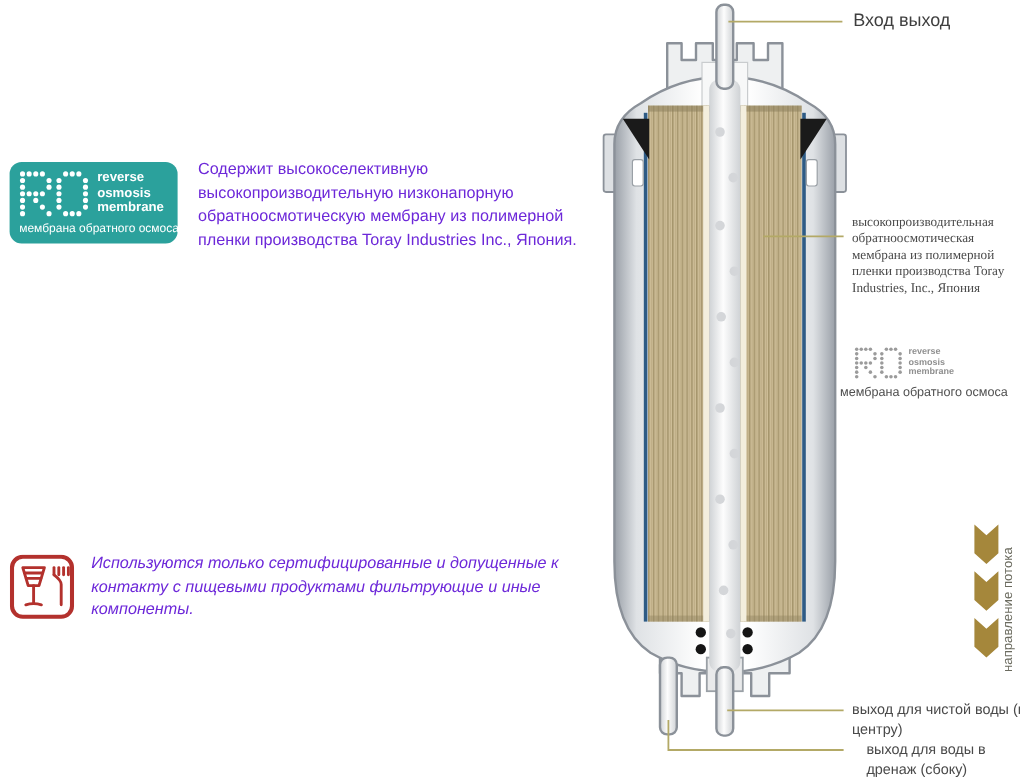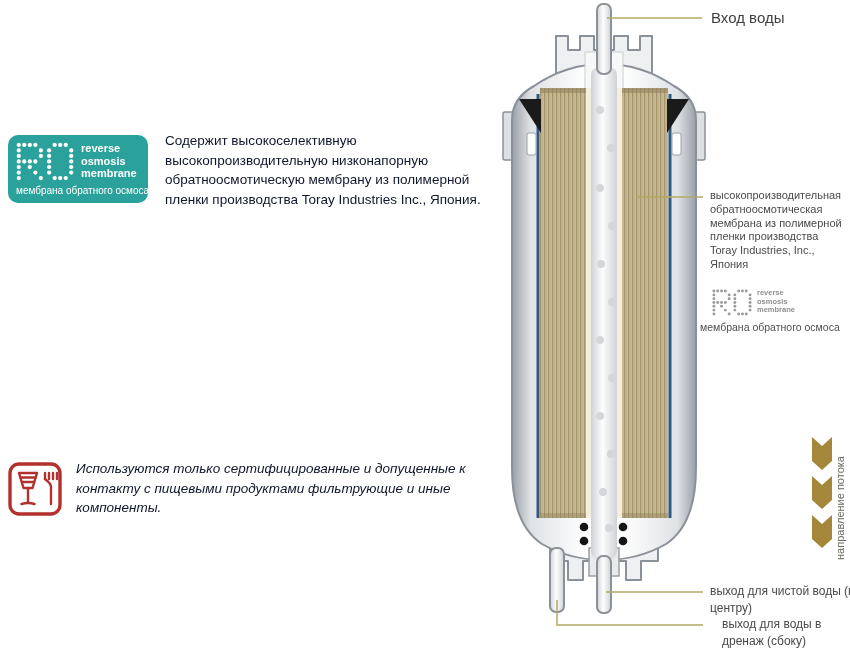--- a/index.html
+++ b/index.html
@@ -1,21 +1,21 @@
 <!DOCTYPE html>
 <html><head>
 <meta charset="utf-8">
 <style>
   html,body { margin:0; padding:0; background:#ffffff; }
   body { width:850px; height:650px; font-family:"Liberation Sans", sans-serif; }
   .canvas { position:relative; width:850px; height:650px; overflow:hidden; background:#fff; }
   .abs { position:absolute; }
 
   
-  .para { color:#0f172a; font-size:13.5px; line-height:19.5px; }
+  .para { color:#6d28d9; font-size:13.5px; line-height:19.5px; }
   .para-membrane { left:165px; top:131px; width:318px; }
   .para-food { left:76px; top:459px; width:402px;font-style:italic; }
 
   
   .ro-badge { left:8px; top:135px; width:140px; height:68px; background:#2ba19c;
               border-radius:10px; color:#fff; box-sizing:border-box; padding:7px 5px 4px 8px; }
   .ro-badge-top { display:flex; gap:7px; align-items:flex-start; }
   .letters-big { width:58px; height:39px; fill:#ffffff; flex:0 0 auto; }
   .ro-words-big { font-size:11px; font-weight:bold; line-height:12.5px; }
   .ro-caption-big { font-size:10px; text-align:center; margin-top:4px; white-space:nowrap; }
@@ -23,21 +23,21 @@
   
   .ro-logo-gray { left:712px; top:289px; }
   .ro-logo-row { display:flex; gap:5px; align-items:flex-start; }
   .letters-small { width:40px; height:27px; fill:#9b9b9b; }
   .ro-words-small { font-size:7.5px; font-weight:bold; line-height:8.5px; color:#8f8f8f; }
   .ro-caption-gray { left:700px; top:321px; font-size:10.5px; color:#4f4f4f; white-space:nowrap; }
 
   
   .lbl { color:#4a4a4a; }
   .lbl-inlet { left:711px; top:9px; font-size:15px; color:#3f3f3f; }
-  .lbl-membrane { left:710px; top:189px; width:138px; font-size:11px; line-height:13.8px; }
+  .lbl-membrane { left:710px; top:179px; width:138px; font-size:11px; line-height:13.8px;font-family:Liberation Serif, serif; }
   .lbl-clean { left:710px; top:583px; width:172px; font-size:12px; line-height:17px; }
   .lbl-drain { left:722px; top:616px; width:128px; font-size:12px; line-height:17px; }
   .lbl-flow { left:834px; top:424px; height:136px; font-size:11px; color:#6b6b5f;
               writing-mode:vertical-rl; transform:rotate(180deg); white-space:nowrap; }
 
   .food-icon { left:8px; top:462px; width:54px; height:54px; }
 </style>
 </head>
 <body>
 
@@ -205,21 +205,21 @@
       <path d="M37,11 V17"></path>
         <path d="M41,11 V17"></path>
         <path d="M45,11 V17"></path>
         <path d="M49,11 V17"></path>
       <path d="M37,17 Q43,21.5 43,25 V42"></path>
     </g>
   </svg>
 
   <div class="abs para para-food">Используются только сертифицированные и допущенные к контакту с пищевыми продуктами фильтрующие и иные компоненты.</div>
 
-  <div class="abs lbl lbl-inlet">Вход воды</div>
+  <div class="abs lbl lbl-inlet">Вход выход</div>
 
   <div class="abs lbl lbl-membrane">высокопроизводительная обратноосмотическая мембрана из полимерной пленки производства Toray Industries, Inc., Япония</div>
 
   <div class="abs ro-logo-gray">
     <div class="ro-logo-row">
       <svg class="letters-small" viewBox="0 0 84 56">
         <use href="#ro-dot-letters"></use>
       </svg>
       <div class="ro-words-small">
         <div>reverse</div>

